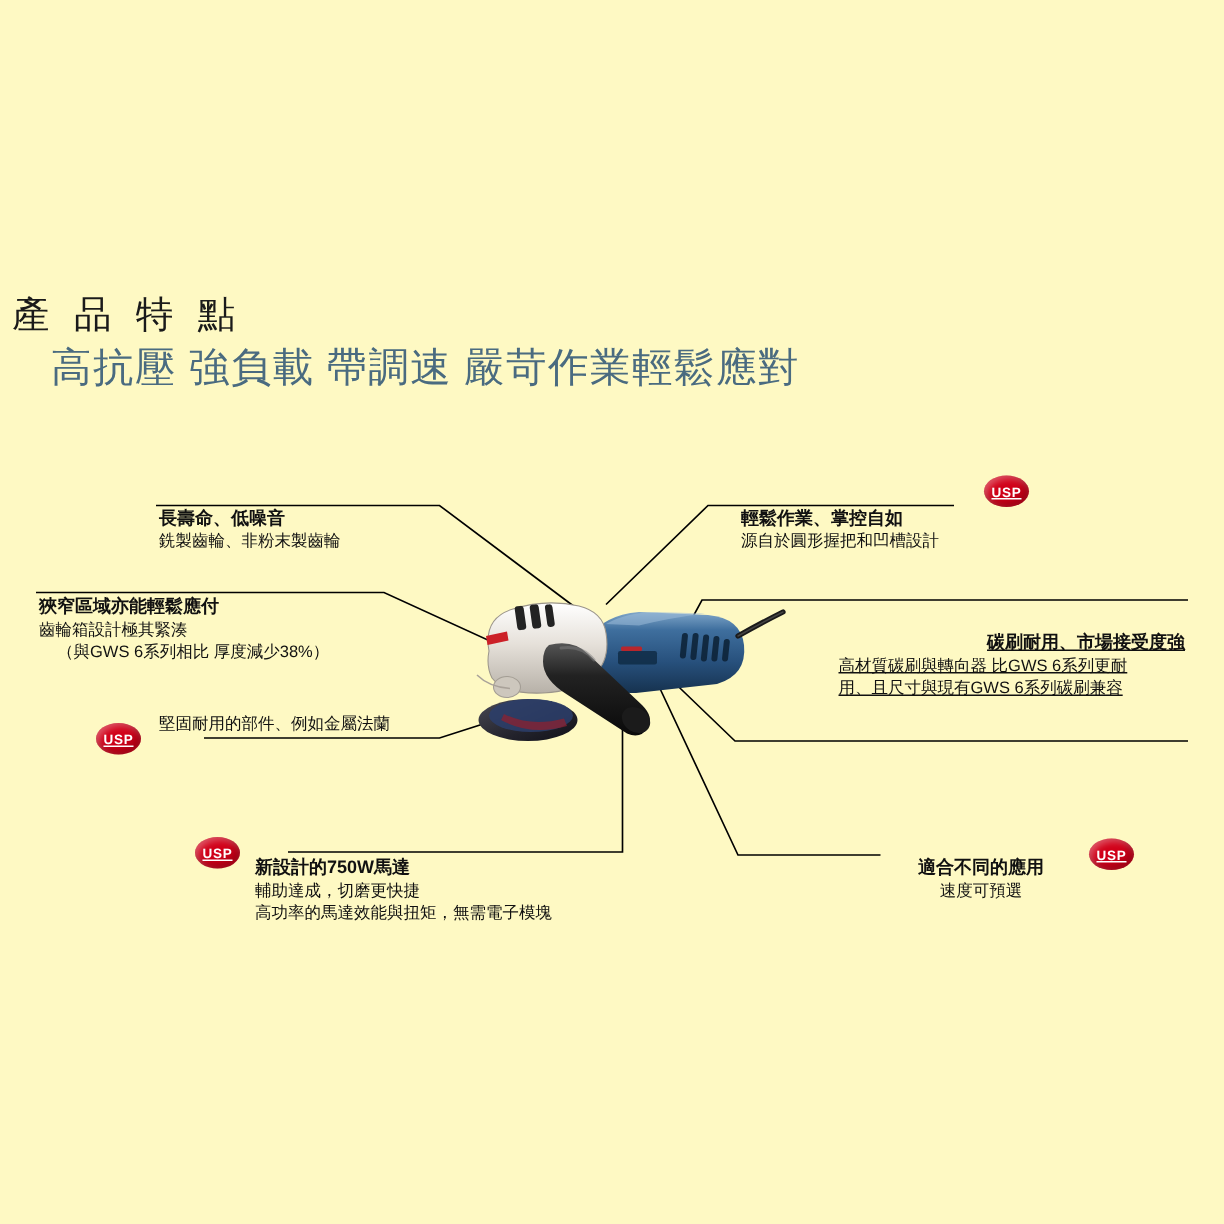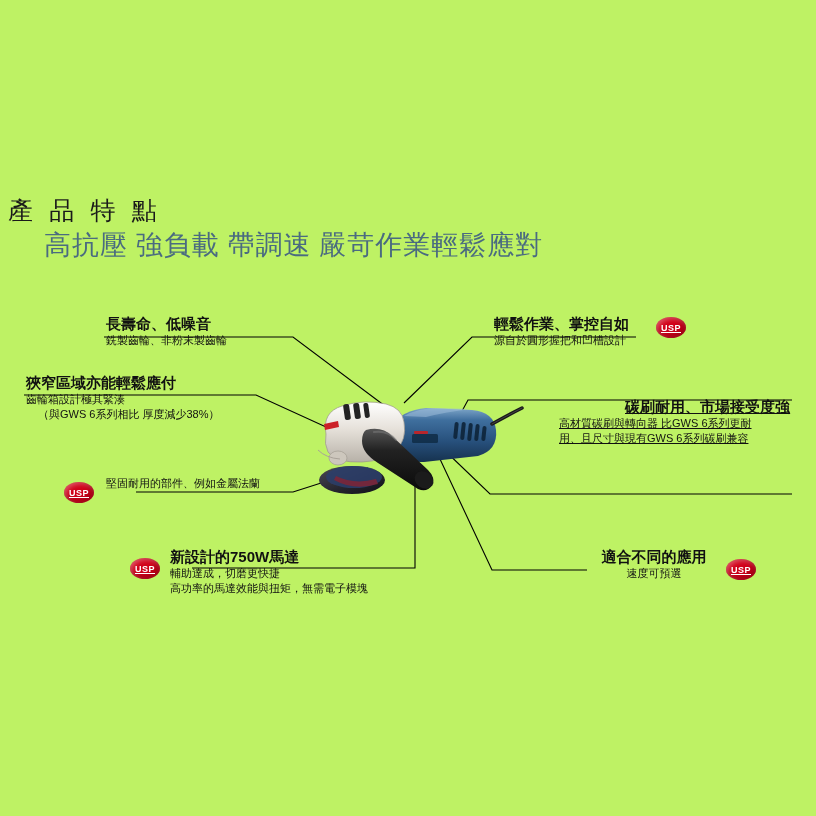--- a/index.html
+++ b/index.html
@@ -4,21 +4,21 @@
 <style>
   html, body {
     margin: 0;
     padding: 0;
     background: #ffffff;
   }
   #page {
     position: relative;
     width: 816px;
     height: 816px;
-    background: #bef264;
+    background: #fef9c3;
     overflow: hidden;
     font-family: "Liberation Sans", "DejaVu Sans", sans-serif;
   }
 
   
   #heading {
     position: absolute;
     left: 0;
     top: 196px;
     width: 816px;
@@ -31,46 +31,47 @@
     letter-spacing: 5px;
     padding-left: 8px;
     white-space: nowrap;
   }
   .title-sub {
     font-family: "Liberation Serif", "DejaVu Serif", serif;
     font-size: 27px;
     line-height: 34px;
     color: #4a6b80;
     letter-spacing: 1px;
-    padding-left: 44px;
+    padding-left: 34px;
     margin-top: 2px;
     white-space: nowrap;
   }
 
   
   #leaders {
     position: absolute;
     left: 0;
     top: 0;
     width: 816px;
     height: 816px;
     pointer-events: none;
   }
 
   
   .callout {
     position: absolute;
     color: #111111;
   }
   .callout .c-head {
-    font-size: 15px;
+    font-size: 12px;
     line-height: 14px;
     font-weight: bold;
     white-space: nowrap;
     padding: 0 2px 1px 2px;
+    margin-top: 21px;
   }
   .callout .c-body {
     font-size: 11px;
     line-height: 14px;
     white-space: nowrap;
     padding: 1px 2px 0 2px;
   }
   .callout.align-left .c-head,
   .callout.align-left .c-body { text-align: left; }
   .callout.align-right .c-head,

